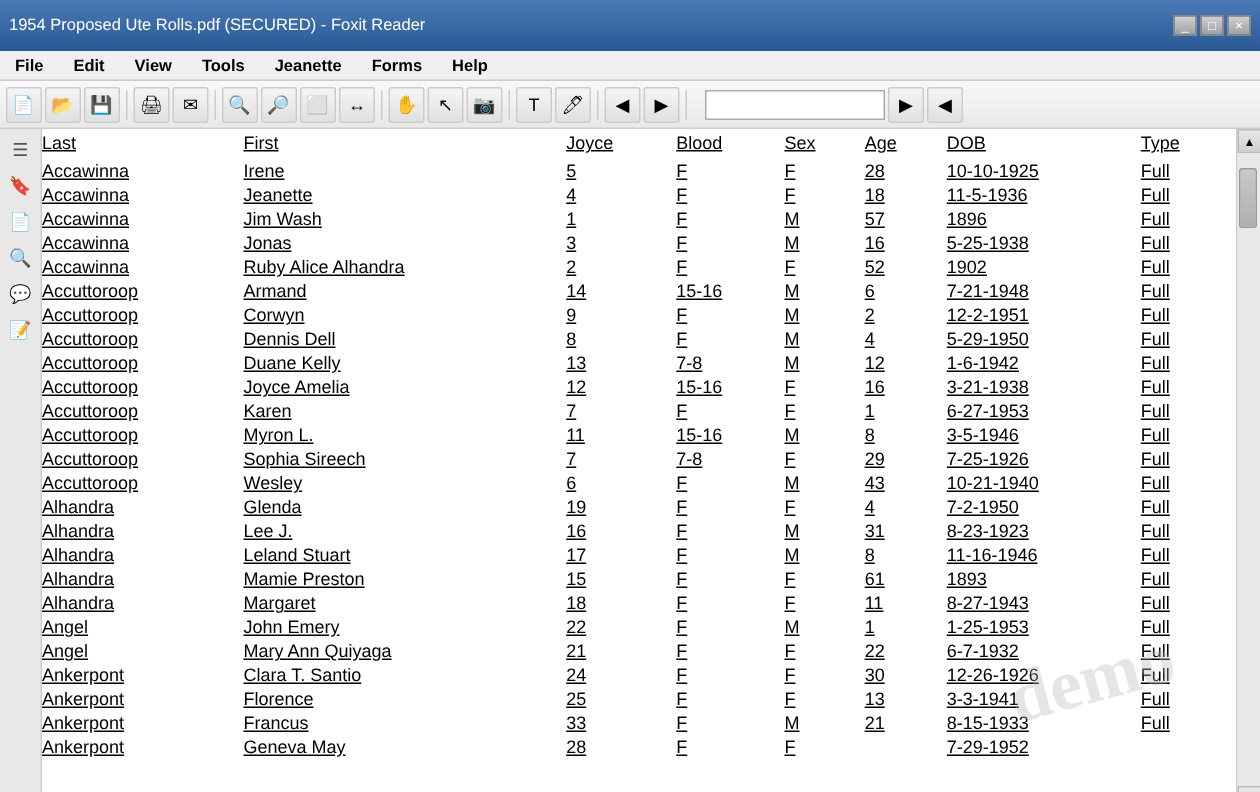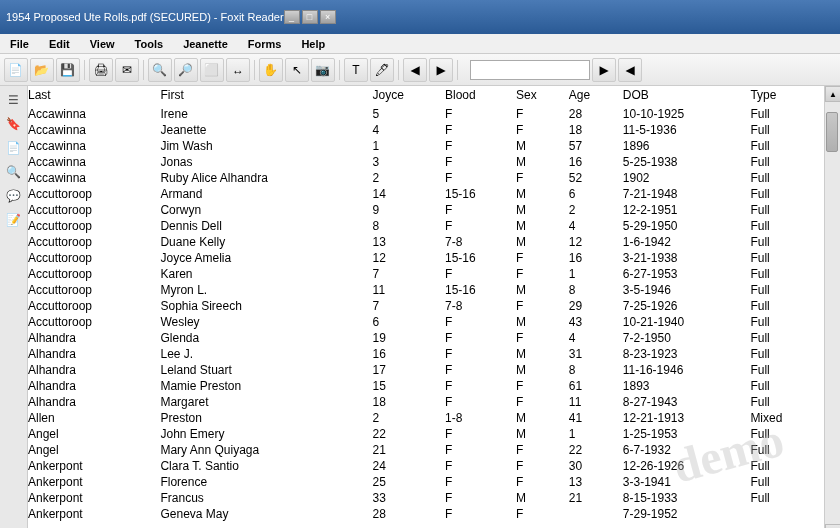--- a/index.html
+++ b/index.html
@@ -5,22 +5,24 @@
     * { margin: 0; padding: 0; box-sizing: border-box; }
     body { font-family: Arial, sans-serif; font-size: 12px; background: #f0f0f0; overflow: hidden; width: 840px; height: 528px; }
 
     
     .title-bar {
       background: linear-gradient(to bottom, #4a7ab5, #2a5a95);
       color: white;
       height: 22px;
       display: flex;
       align-items: center;
+      justify-content: space-between;
       padding: 17px 6px;
       font-size: 11px;
+      gap: 48px;
     }
     .title-bar-buttons { display: flex; gap: 2px; }
     .title-btn {
       width: 16px; height: 14px;
       background: linear-gradient(to bottom, #d0d0d0, #a0a0a0);
       border: 1px solid #888;
       font-size: 9px;
       display: flex; align-items: center; justify-content: center;
       cursor: pointer;
     }
@@ -101,20 +103,21 @@
 
     
     .data-table {
       width: 100%;
       border-collapse: collapse;
       font-size: 12px;
       padding: 8px 16px;
       position: absolute;
       top: 0;
       left: 0;
+      text-decoration: underline;
     }
     .data-table th {
       text-align: left;
       font-weight: normal;
       padding: 2px 8px 4px 0;
       color: #000;
       font-size: 12px;
     }
     .data-table td {
       padding: 1px 8px 1px 0;
@@ -447,30 +450,20 @@
                 <td>Alhandra</td>
                 <td>Margaret</td>
                 <td>18</td>
                 <td>F</td>
                 <td>F</td>
                 <td>11</td>
                 <td>8-27-1943</td>
                 <td>Full</td>
               </tr>
               <tr>
-                <td>Allen</td>
-                <td>Preston</td>
-                <td>2</td>
-                <td>1-8</td>
-                <td>M</td>
-                <td>41</td>
-                <td>12-21-1913</td>
-                <td>Mixed</td>
-              </tr>
-              <tr>
                 <td>Angel</td>
                 <td>John Emery</td>
                 <td>22</td>
                 <td>F</td>
                 <td>M</td>
                 <td>1</td>
                 <td>1-25-1953</td>
                 <td>Full</td>
               </tr>
               <tr>

